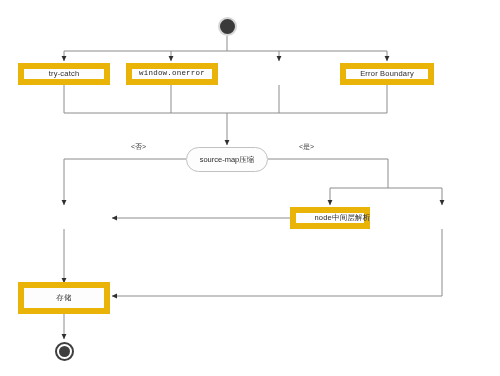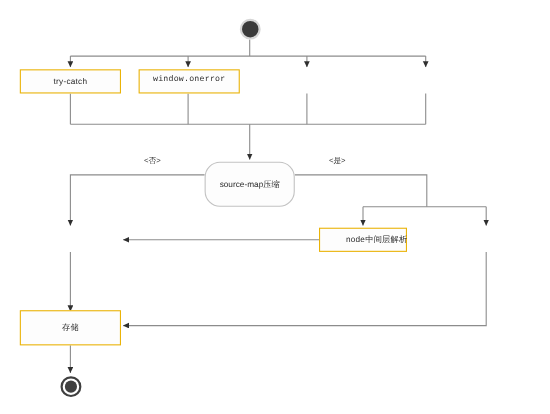--- a/index.html
+++ b/index.html
@@ -21,21 +21,21 @@
     position: absolute;
     left: 0;
     top: 0;
     width: 500px;
     height: 376px;
   }
   .node-box {
     position: absolute;
     box-sizing: border-box;
     background: #fdfdfd;
-    border: 1px solid #eab308;
+    border: 6px solid #eab308;
     display: flex;
     align-items: center;
     justify-content: center;
     color: #2b2b2b;
     font-size: 7.5px;
     line-height: 1;
     letter-spacing: 0.2px;
     white-space: nowrap;
   }
   .node-decision {
@@ -139,22 +139,25 @@
 
   <div class="node-box" style="left:18px; top:63px; width:92px; height:22px;">
     <span>try-catch</span>
   </div>
 
   <div class="node-box" style="left:126px; top:63px; width:92px; height:22px;font-family:Liberation Mono, monospace;">
     <span>window.onerror</span>
   </div>
 
 
+  <div class="node-box" style="left:340px; top:63px; width:94px; height:22px;">
+    <span>Error Boundary</span>
+  </div>
 
-  <div class="node-decision" style="left:186px; top:147px; width:82px; height:41px;">
+  <div class="node-decision" style="left:186px; top:147px; width:82px; height:25px;">
     <span>source-map压缩</span>
   </div>
 
   <div class="edge-label" style="left:131px; top:143px;">&lt;否&gt;</div>
 
   <div class="edge-label" style="left:299px; top:143px;">&lt;是&gt;</div>
 
 
   <div class="node-box" style="left:290px; top:207px; width:80px; height:22px;padding-left:25px;">
     <span>node中间层解析</span>

